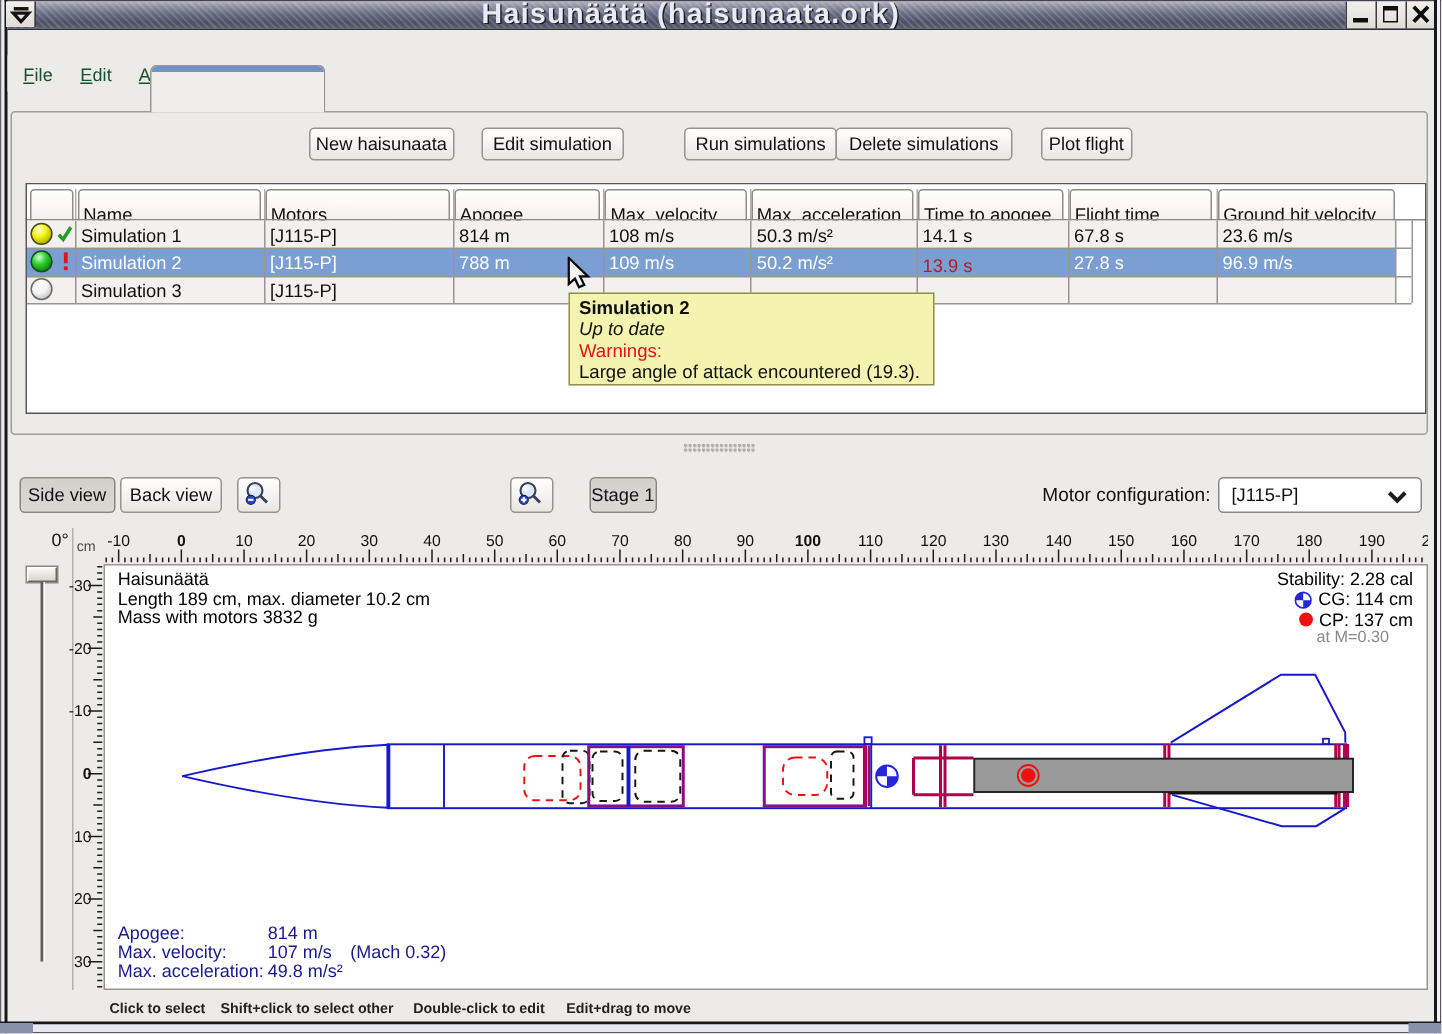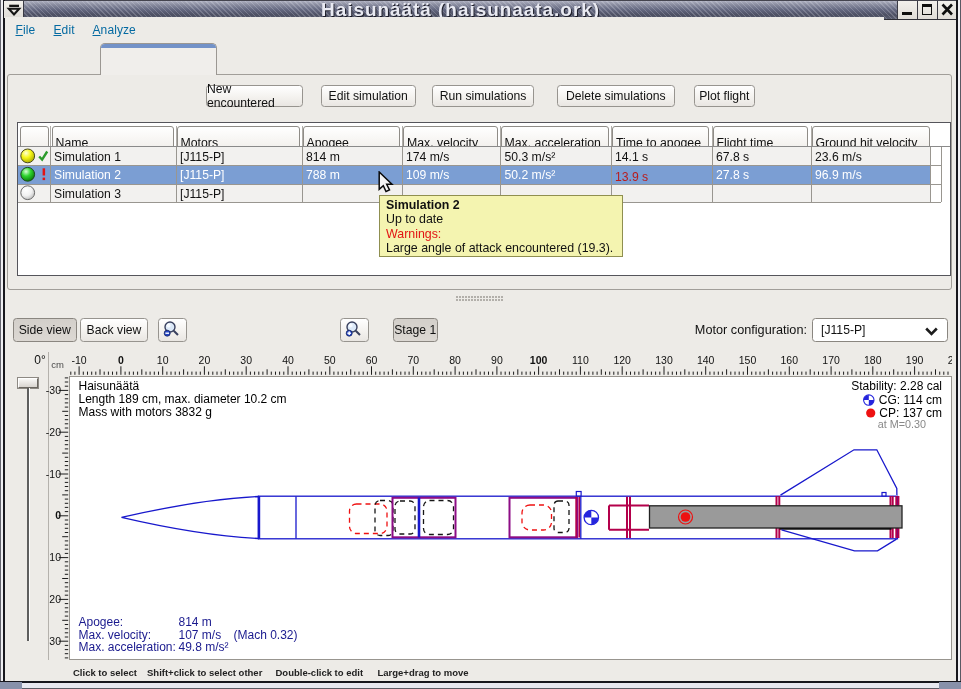--- a/index.html
+++ b/index.html
@@ -42,32 +42,32 @@
 <div style="width:20px;border-left:1px solid #3a3a44;box-sizing:border-box;position:relative">
         <div style="position:absolute;left:4.5px;top:3px;width:10px;height:10.5px;box-sizing:border-box;border:1.7px solid #0e0e0e;border-top-width:3.2px"></div>
       </div>
 <div style="width:19.5px;border-left:1px solid #3a3a44;box-sizing:border-box;position:relative">
         <svg width="19" height="17" style="position:absolute;left:0;top:0">
           <path d="M4.5,3.5 L14,13.5 M14,3.5 L4.5,13.5" stroke="#0e0e0e" stroke-width="2.6"></path>
         </svg>
       </div>
 </div>
 <div class="a" style="left:4.5px;top:18.5px;width:951.5px;height:1px;background:#2e2e36"></div>
-<div class="a" style="left:4.5px;top:17px;width:879px;height:24px;background:#edebe7;font-size:12px;color:#0369a1;letter-spacing:0.1px">
+<div class="a" style="left:4.5px;top:37px;width:879px;height:24px;background:#edebe7;font-size:12px;color:#14532d;letter-spacing:0.1px">
 <span class="a" style="left:11px;top:6px"><u>F</u>ile</span>
 <span class="a" style="left:49px;top:6px"><u>E</u>dit</span>
 <span class="a" style="left:88px;top:6px"><u>A</u>nalyze</span>
     </div>
 <div class="a" style="left:7px;top:74px;width:945px;height:216px;box-sizing:border-box;border:1px solid #a19e99;border-radius:3px"></div>
 <div class="a" style="left:100px;top:43px;width:117px;height:32px;box-sizing:border-box;background:#f0eeeb;border:1px solid #9b9792;border-bottom:none;border-radius:5px 5px 0 0;overflow:hidden">
 <div style="position:absolute;left:0;top:0;width:100%;height:3.5px;background:#7392c8"></div>
     </div>
-<div class="btn" style="left:206px;top:85px;width:96.5px;height:21.5px">New encountered</div>
+<div class="btn" style="left:206px;top:85px;width:96.5px;height:21.5px">New haisunaata</div>
 <div class="btn" style="left:321px;top:85px;width:94.5px;height:21.5px">Edit simulation</div>
-<div class="btn" style="left:432px;top:85px;width:102px;height:21.5px">Run simulations</div>
+<div class="btn" style="left:456px;top:85px;width:102px;height:21.5px">Run simulations</div>
 <div class="btn" style="left:557px;top:85px;width:117.5px;height:21.5px">Delete simulations</div>
 <div class="btn" style="left:694px;top:85px;width:60.5px;height:21.5px">Plot flight</div>
 
 <div class="a" style="left:17px;top:122px;width:934px;height:154px;box-sizing:border-box;border:1px solid #55555b;background:#fff"></div>
 <div class="a" style="left:18px;top:123px;width:932px;height:24px;background:#ffffff"></div>
 <div class="a" style="left:50px;top:126px;width:1px;height:20px;background:#b0ada8"></div>
 <div class="a" style="left:175.5px;top:126px;width:1px;height:20px;background:#b0ada8"></div>
 <div class="a" style="left:301.5px;top:126px;width:1px;height:20px;background:#b0ada8"></div>
 <div class="a" style="left:402px;top:126px;width:1px;height:20px;background:#b0ada8"></div>
 <div class="a" style="left:499.5px;top:126px;width:1px;height:20px;background:#b0ada8"></div>
@@ -97,21 +97,21 @@
 <div class="gl" style="left:711.5px;top:147px;width:1px;height:55px"></div>
 <div class="gl" style="left:810.5px;top:147px;width:1px;height:55px"></div>
 <div class="gl" style="left:930px;top:147px;width:1px;height:55px"></div>
 <div class="gl" style="left:940.5px;top:147px;width:1px;height:55px"></div>
 <div class="gl" style="left:18px;top:165px;width:923px;height:1px"></div>
 <div class="gl" style="left:18px;top:183.5px;width:923px;height:1px"></div>
 <div class="gl" style="left:18px;top:201.5px;width:923px;height:1px"></div>
 <div class="cell" style="left:54px;top:147.5px;color:#111">Simulation 1</div>
 <div class="cell" style="left:180px;top:147.5px;color:#111">[J115-P]</div>
 <div class="cell" style="left:306px;top:147.5px;color:#111">814 m</div>
-<div class="cell" style="left:406px;top:147.5px;color:#111">174 m/s</div>
+<div class="cell" style="left:406px;top:147.5px;color:#111">108 m/s</div>
 <div class="cell" style="left:504.5px;top:147.5px;color:#111">50.3 m/s²</div>
 <div class="cell" style="left:615px;top:147.5px;color:#111">14.1 s</div>
 <div class="cell" style="left:716px;top:147.5px;color:#111">67.8 s</div>
 <div class="cell" style="left:815px;top:147.5px;color:#111">23.6 m/s</div>
 <div class="cell" style="left:54px;top:166px;color:#fff">Simulation 2</div>
 <div class="cell" style="left:180px;top:166px;color:#fff">[J115-P]</div>
 <div class="cell" style="left:306px;top:166px;color:#fff">788 m</div>
 <div class="cell" style="left:406px;top:166px;color:#fff">109 m/s</div>
 <div class="cell" style="left:504.5px;top:166px;color:#fff">50.2 m/s²</div>
 <div class="cell" style="left:615px;top:168px;color:#b91c1c">13.9 s</div>
@@ -139,21 +139,21 @@
 </defs>
 <circle cx="27.7" cy="155.9" r="6.9" fill="url(#by)" stroke="#4a4a20" stroke-width="1"></circle>
 <circle cx="27.7" cy="174.3" r="6.9" fill="url(#bg)" stroke="#1c4a1c" stroke-width="1"></circle>
 <circle cx="27.7" cy="192.7" r="6.9" fill="url(#bw)" stroke="#6a6a6a" stroke-width="1"></circle>
 <path d="M39.2,156.5 l2.9,3.1 l5.1,-8.1" fill="none" stroke="#2b9a2b" stroke-width="2.4"></path>
 <rect x="42.6" y="168.3" width="2.5" height="7.2" fill="#e21414"></rect>
 <rect x="42.6" y="177.6" width="2.5" height="2.5" fill="#e21414"></rect>
 </svg>
 <div class="a" style="left:379px;top:194.5px;width:244px;height:62.5px;box-sizing:border-box;background:#f4f4b0;border:1px solid #8f8f50;font-size:12.4px;color:#111;padding:2.5px 0 0 6px;line-height:14.3px">
 <div style="font-weight:bold">Simulation 2</div>
-<div style="">Up to date</div>
+<div style="font-style:italic">Up to date</div>
 <div style="color:#e21414">Warnings:</div>
 <div>Large angle of attack encountered (19.3).</div>
     </div>
 <svg class="a" style="left:377.5px;top:170.5px" width="16" height="22">
 <path d="M1.2,1 L1.2,18.4 L5.3,14.8 L8,20.5 L11.5,18.9 L8.7,13.3 L14,13.3 Z" fill="#f4f4f4" stroke="#0a0a0a" stroke-width="1.5"></path>
     </svg>
 <div class="a" style="left:456px;top:296px;width:48px;height:6px;background-image:radial-gradient(circle at 1px 1px,#b2afaa 40%,rgba(0,0,0,0) 45%);background-size:3px 3px"></div>
 <div class="btn tgl" style="left:13px;top:317.5px;width:63.5px;height:24px">Side view</div>
 <div class="btn" style="left:80px;top:317.5px;width:68px;height:24px">Back view</div>
 <div class="btn" style="left:158px;top:318px;width:28.5px;height:23.5px">
@@ -304,14 +304,14 @@
         <text x="178" y="638">107 m/s</text>
         <text x="233" y="638">(Mach 0.32)</text>
 <text x="78" y="650.5">Max. acceleration:</text>
         <text x="178" y="650.5">49.8 m/s²</text>
 </g>
 </svg>
 <div class="a" style="left:0;top:660px;width:961px;height:21px;font-size:9.5px;font-weight:bold;color:#222;white-space:nowrap">
 <span class="a" style="left:73px;top:7px">Click to select</span>
 <span class="a" style="left:147px;top:7px">Shift+click to select other</span>
 <span class="a" style="left:275.5px;top:7px">Double-click to edit</span>
-<span class="a" style="left:377.5px;top:7px">Large+drag to move</span>
+<span class="a" style="left:377.5px;top:7px">Edit+drag to move</span>
     </div>
 </div>
 </body></html>

